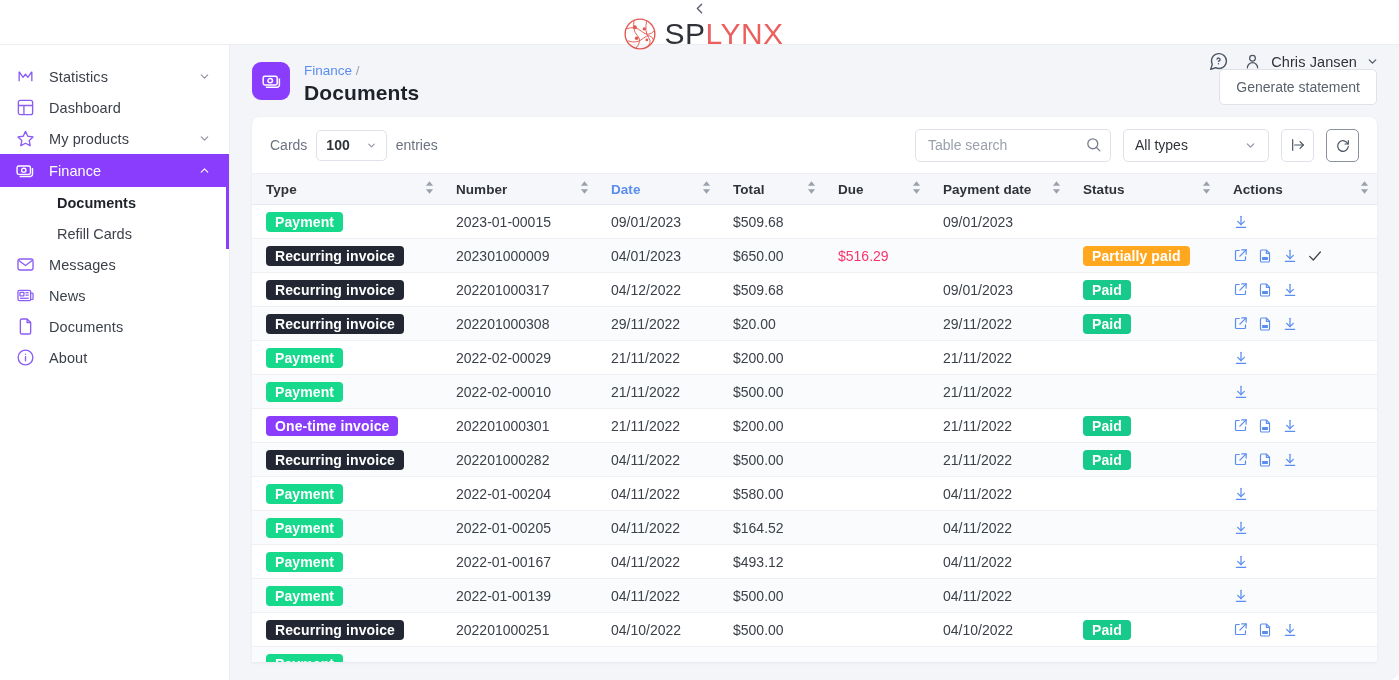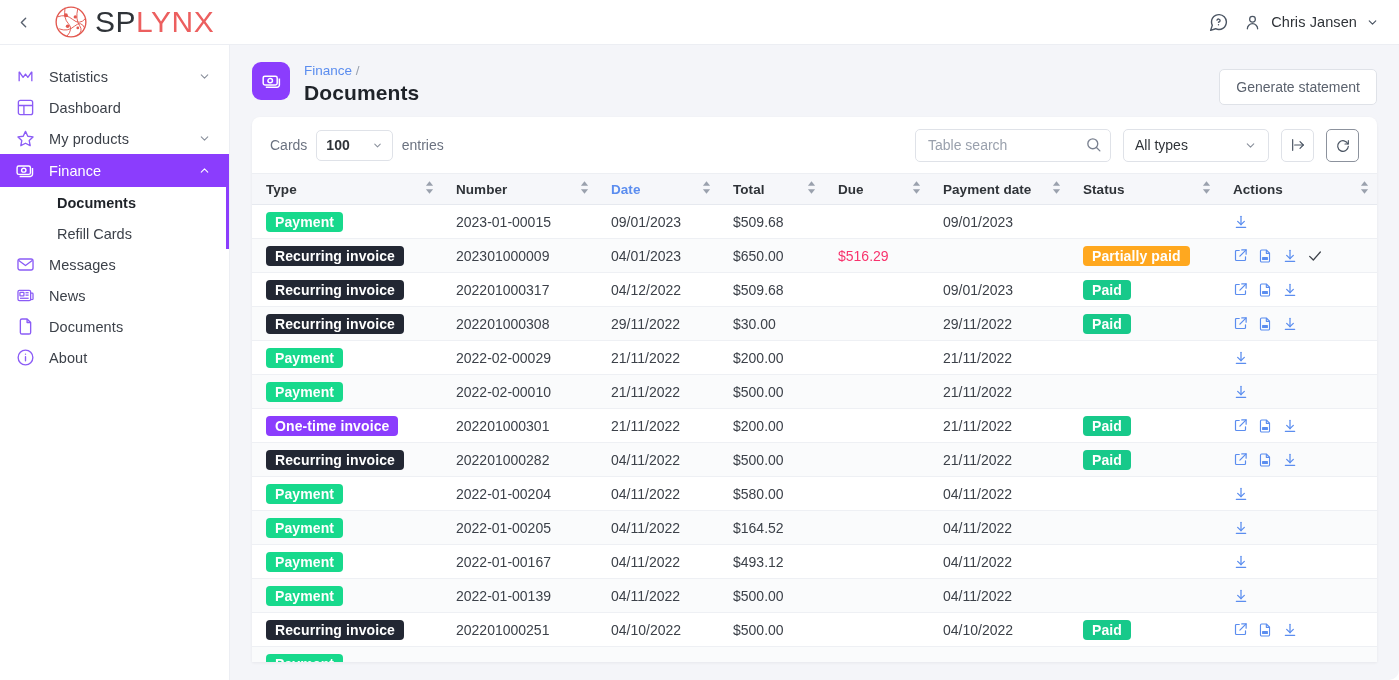--- a/index.html
+++ b/index.html
@@ -18,20 +18,21 @@
   }
 
   
   .topbar {
     position: absolute; top: 0; left: 0;
     width: 1399px; height: 45px;
     background: #ffffff;
     display: flex; align-items: center;
     border-bottom: 1px solid #eceef3;
     z-index: 5;
+    flex-direction: column;
   }
   .back-btn {
     width: 46px; height: 45px;
     display: flex; align-items: center; justify-content: center;
     color: #5a6270; cursor: pointer;
   }
   .logo-wrap { display: flex; align-items: center; gap: 7px; margin-left: 8px; }
   .logo-mark { width: 34px; height: 34px; display:block; }
   .logo-text {
     font-size: 30px; letter-spacing: 0.5px; font-weight: 400;
@@ -140,21 +141,21 @@
   }
   .card-toolbar {
     display: flex; align-items: center;
     height: 56px; padding: 0 18px;
   }
   .show-entries {
     display: flex; align-items: center; gap: 9px;
     font-size: 14px; color: #6b7280;
   }
   .select-box {
-    display: inline-flex; align-items: center; gap: 22px;
+    display: inline-flex; align-items: center; gap: 16px;
     border: 1px solid #dfe2e8; border-radius: 5px;
     height: 31px; padding: 0 9px;
     font-size: 14px; font-weight: 700; color: #2f3338;
     background: #fff; cursor: pointer;
   }
   .toolbar-right {
     margin-left: auto; display: flex; align-items: center; gap: 12px; justify-content: space-between;
   }
   .search-box {
     position: relative; width: 196px; height: 33px;
@@ -649,21 +650,21 @@
                       <line x1="5" y1="20" x2="19" y2="20"></line>
                     </svg>
                   </span>
                 </div>
               </td>
             </tr>
             <tr>
               <td><span class="badge b-recurring">Recurring invoice</span></td>
               <td>202201000308</td>
               <td>29/11/2022</td>
-              <td>$30.00</td>
+              <td>$20.00</td>
               <td></td>
               <td>29/11/2022</td>
               <td><span class="badge b-paid">Paid</span></td>
               <td>
                 <div class="acts">
                   <span class="act">
                     <svg width="15" height="15" viewBox="0 0 24 24" fill="none" stroke="currentColor" stroke-width="1.9" stroke-linecap="round" stroke-linejoin="round">
                       <path d="M10 4H5.5A1.5 1.5 0 0 0 4 5.5v13A1.5 1.5 0 0 0 5.5 20h13a1.5 1.5 0 0 0 1.5-1.5V14"></path>
                       <polyline points="14 3 21 3 21 10"></polyline>
                       <line x1="11" y1="13" x2="21" y2="3"></line>

